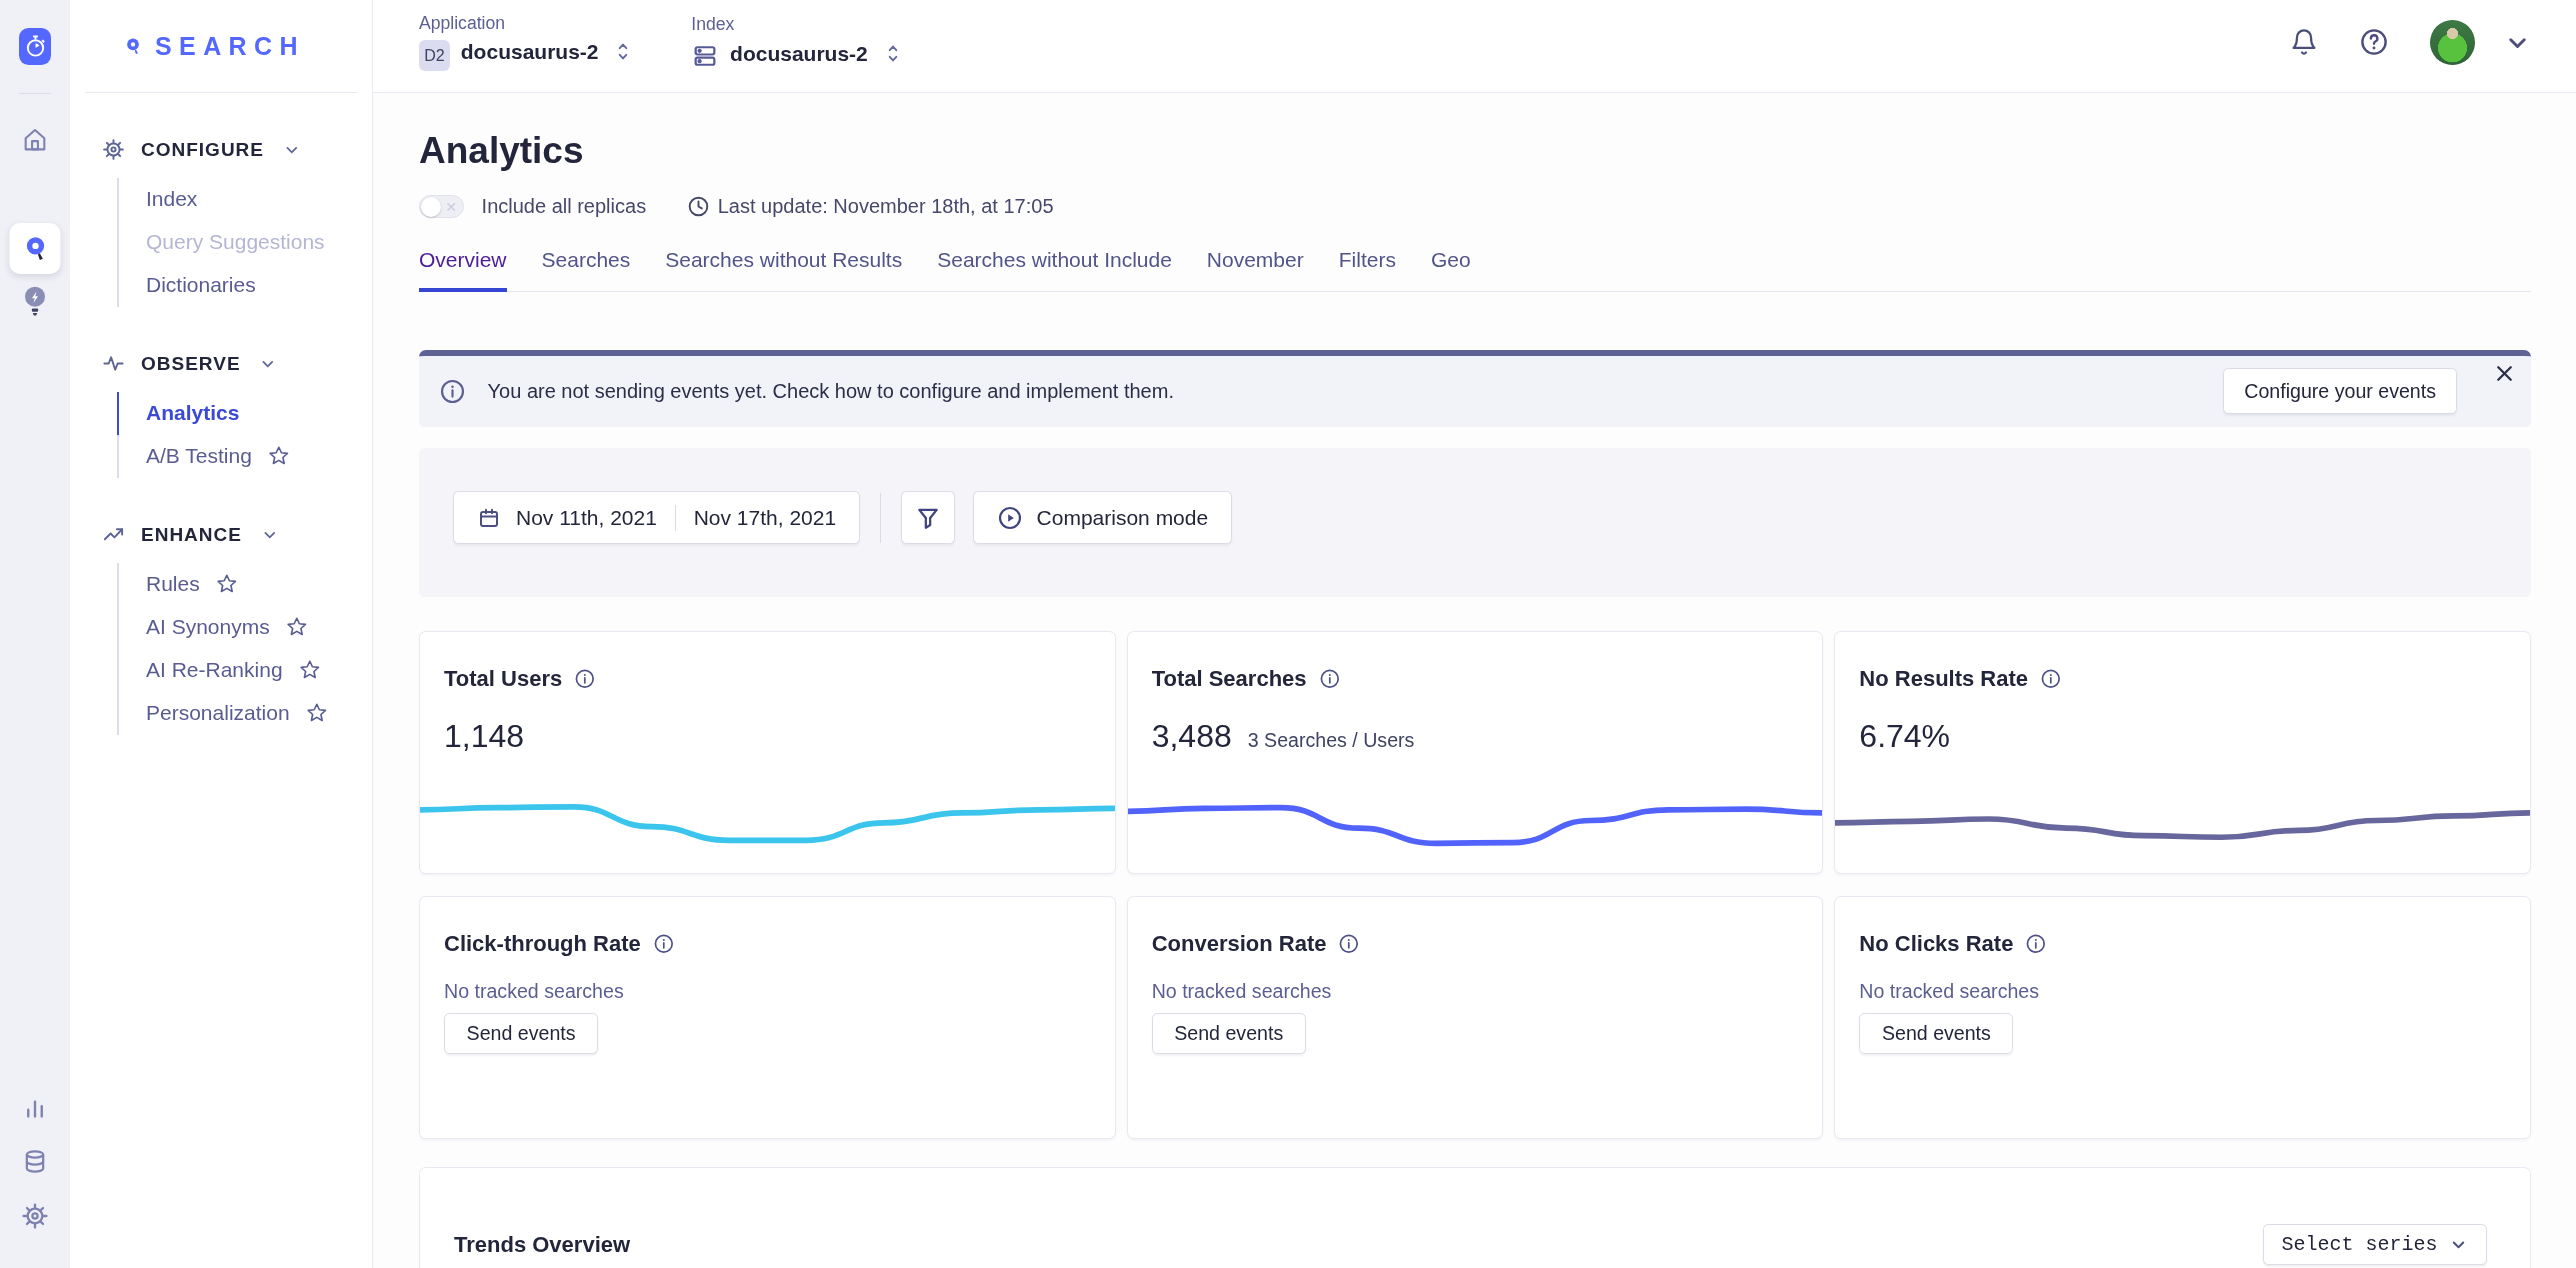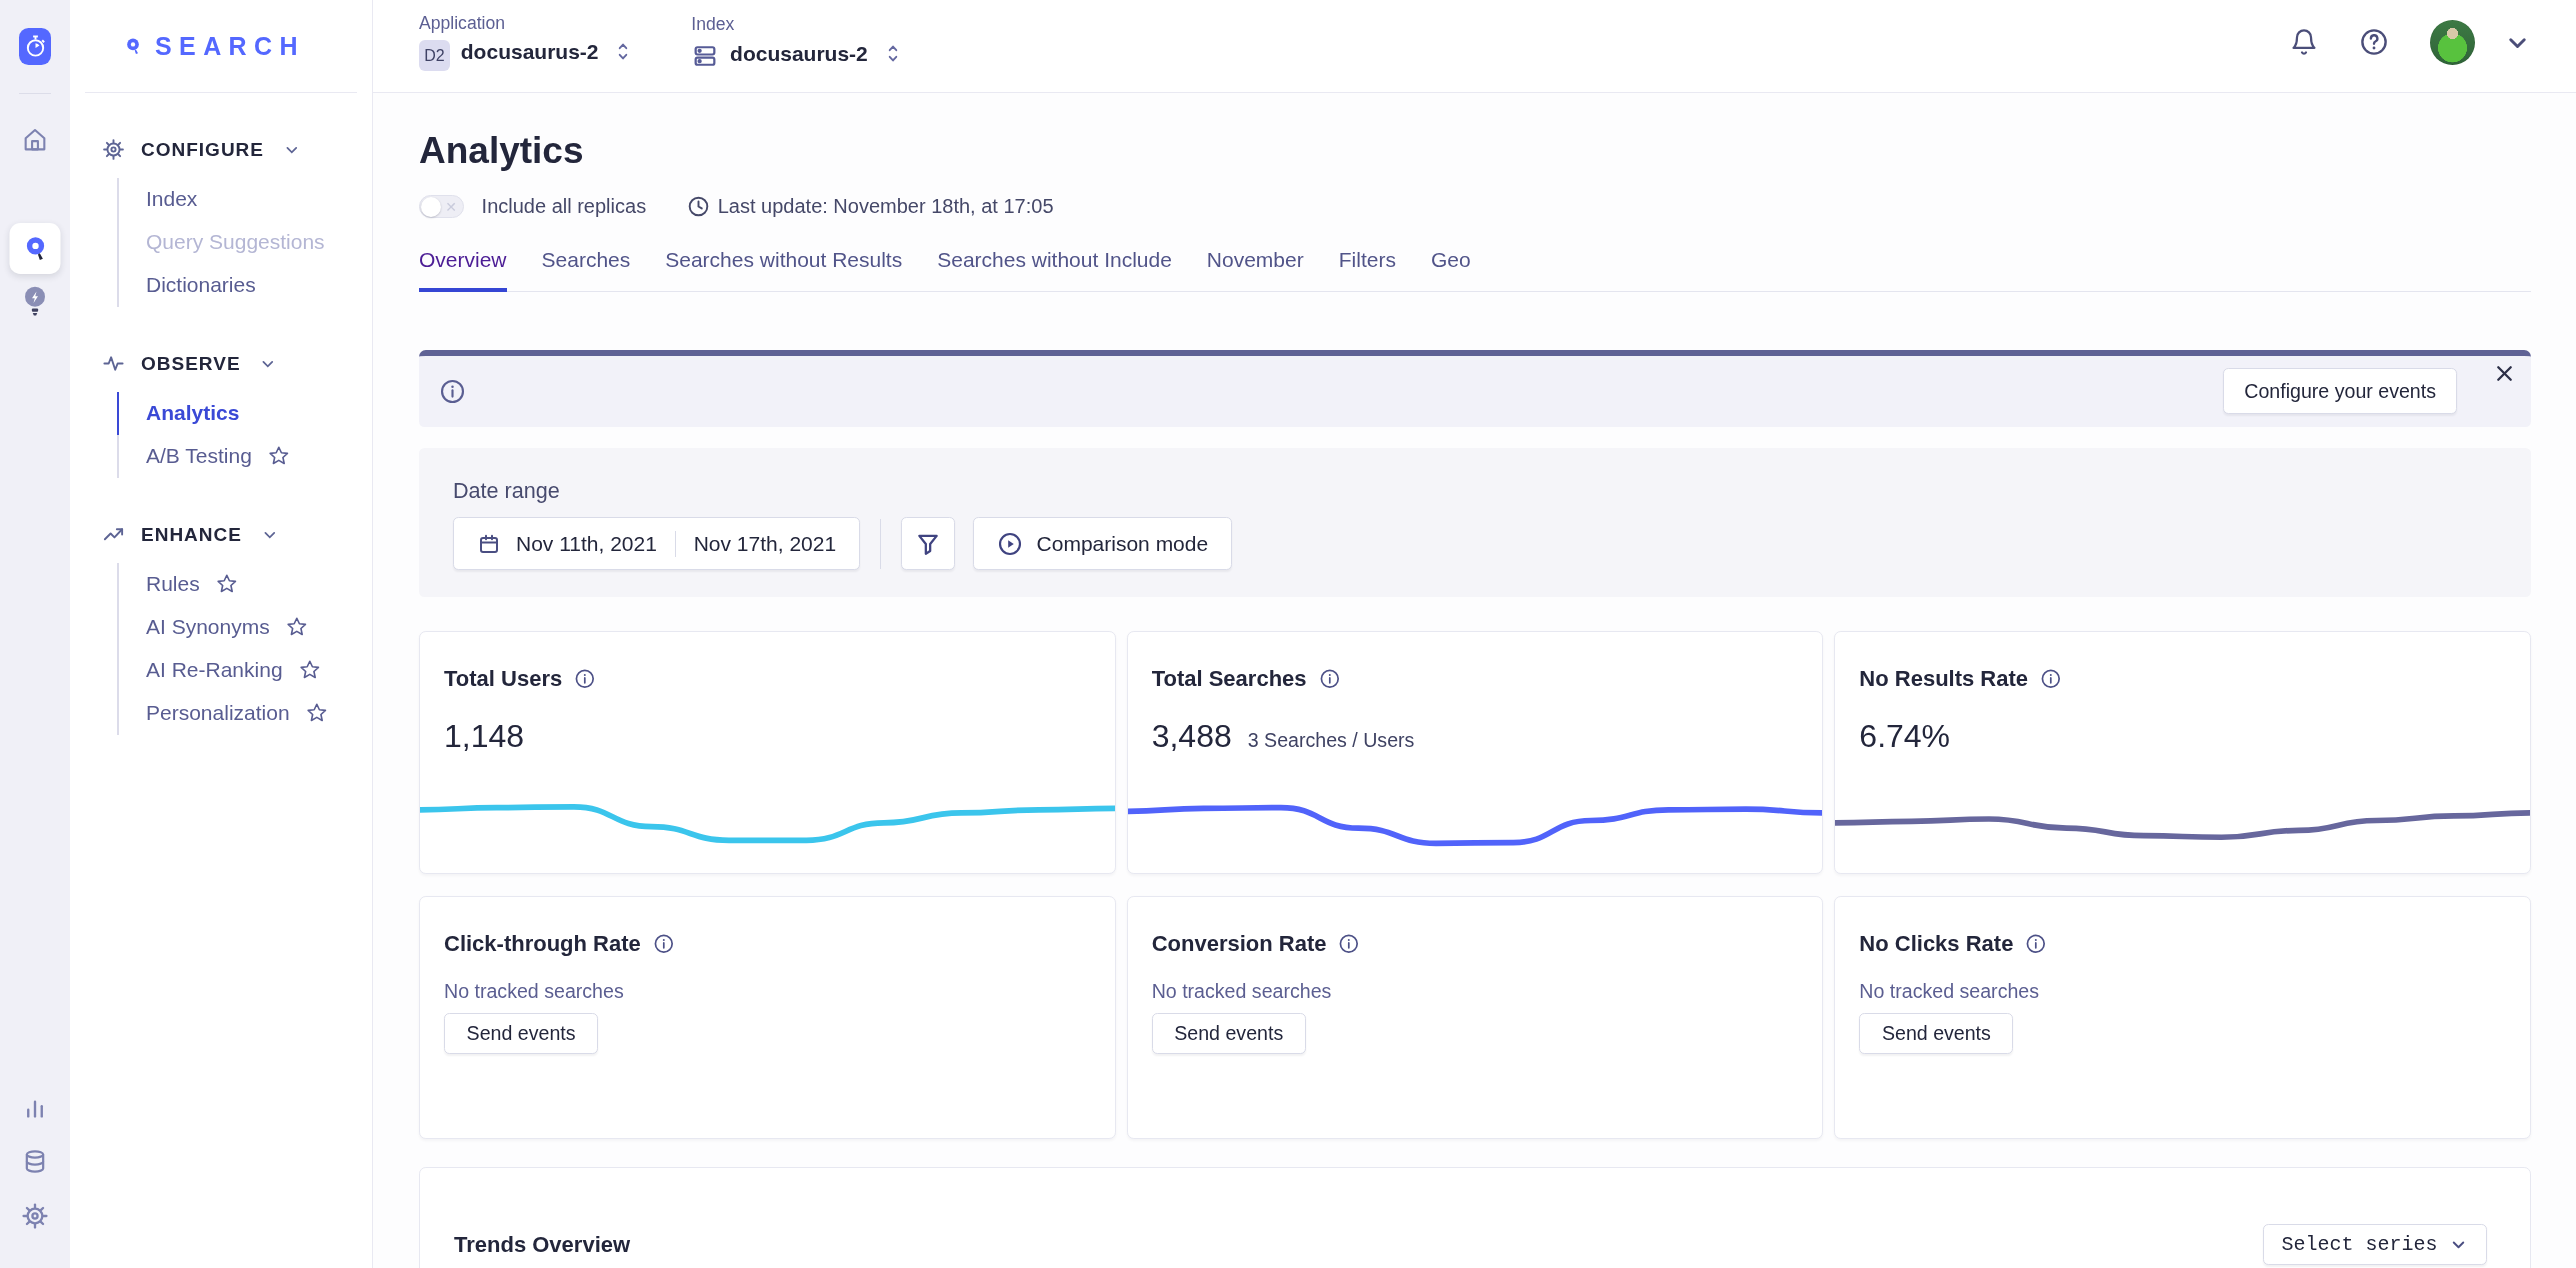--- a/index.html
+++ b/index.html
@@ -470,31 +470,31 @@
     </div>
 
     <div class="banner">
       <span class="info-ic">
         <svg width="27" height="27" viewBox="0 0 24 24" fill="none" stroke="currentColor" stroke-width="1.9" stroke-linecap="round">
           <circle cx="12" cy="12" r="9.3"></circle>
             <line x1="12" y1="11" x2="12" y2="16.5"></line>
           <circle cx="12" cy="7.8" r="1.1" fill="currentColor" stroke="none"></circle>
         </svg>
       </span>
+      <span class="banner-text">You are not sending events yet. Check how to configure and implement them.</span>
       <button class="banner-btn">Configure your events</button>
       <span class="banner-close">
         <svg width="23" height="23" viewBox="0 0 24 24" fill="none" stroke="currentColor" stroke-width="2.4" stroke-linecap="round">
             <line x1="5.5" y1="5.5" x2="18.5" y2="18.5"></line>
             <line x1="18.5" y1="5.5" x2="5.5" y2="18.5"></line>
           </svg>
       </span>
     </div>
 
     <div class="date-section">
-      <div class="date-label">Date range</div>
       <div class="date-controls">
         <div class="wbtn date-btn">
           <span class="ic-ind">
             <svg width="24" height="24" viewBox="0 0 24 24" fill="none" stroke="currentColor" stroke-width="2" stroke-linecap="round">
               <rect x="4" y="6" width="16" height="14" rx="2"></rect>
                 <line x1="4" y1="10.5" x2="20" y2="10.5"></line>
               <line x1="9" y1="3.8" x2="9" y2="7.2"></line>
                 <line x1="15" y1="3.8" x2="15" y2="7.2"></line>
             </svg>
           </span>

